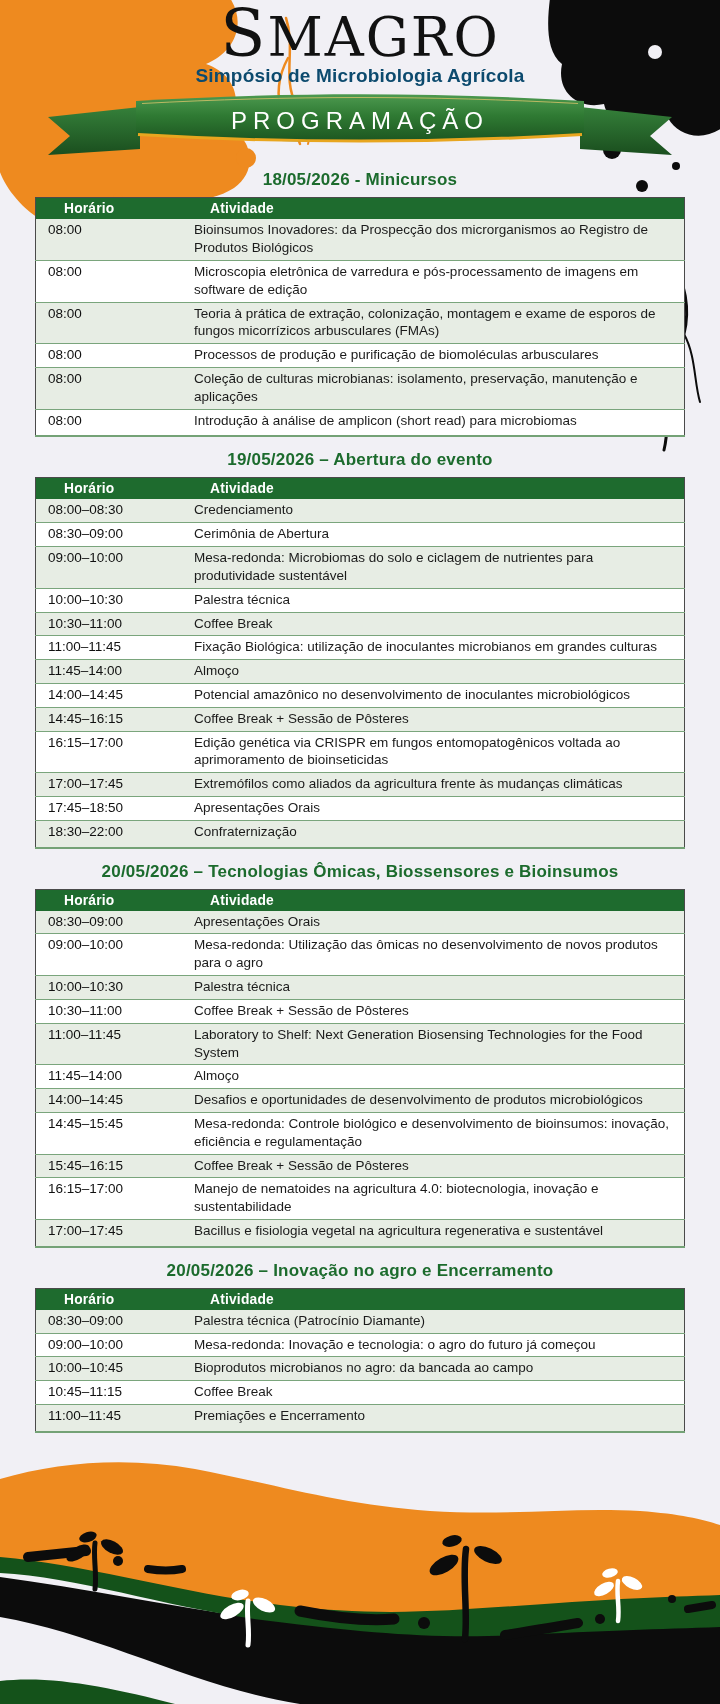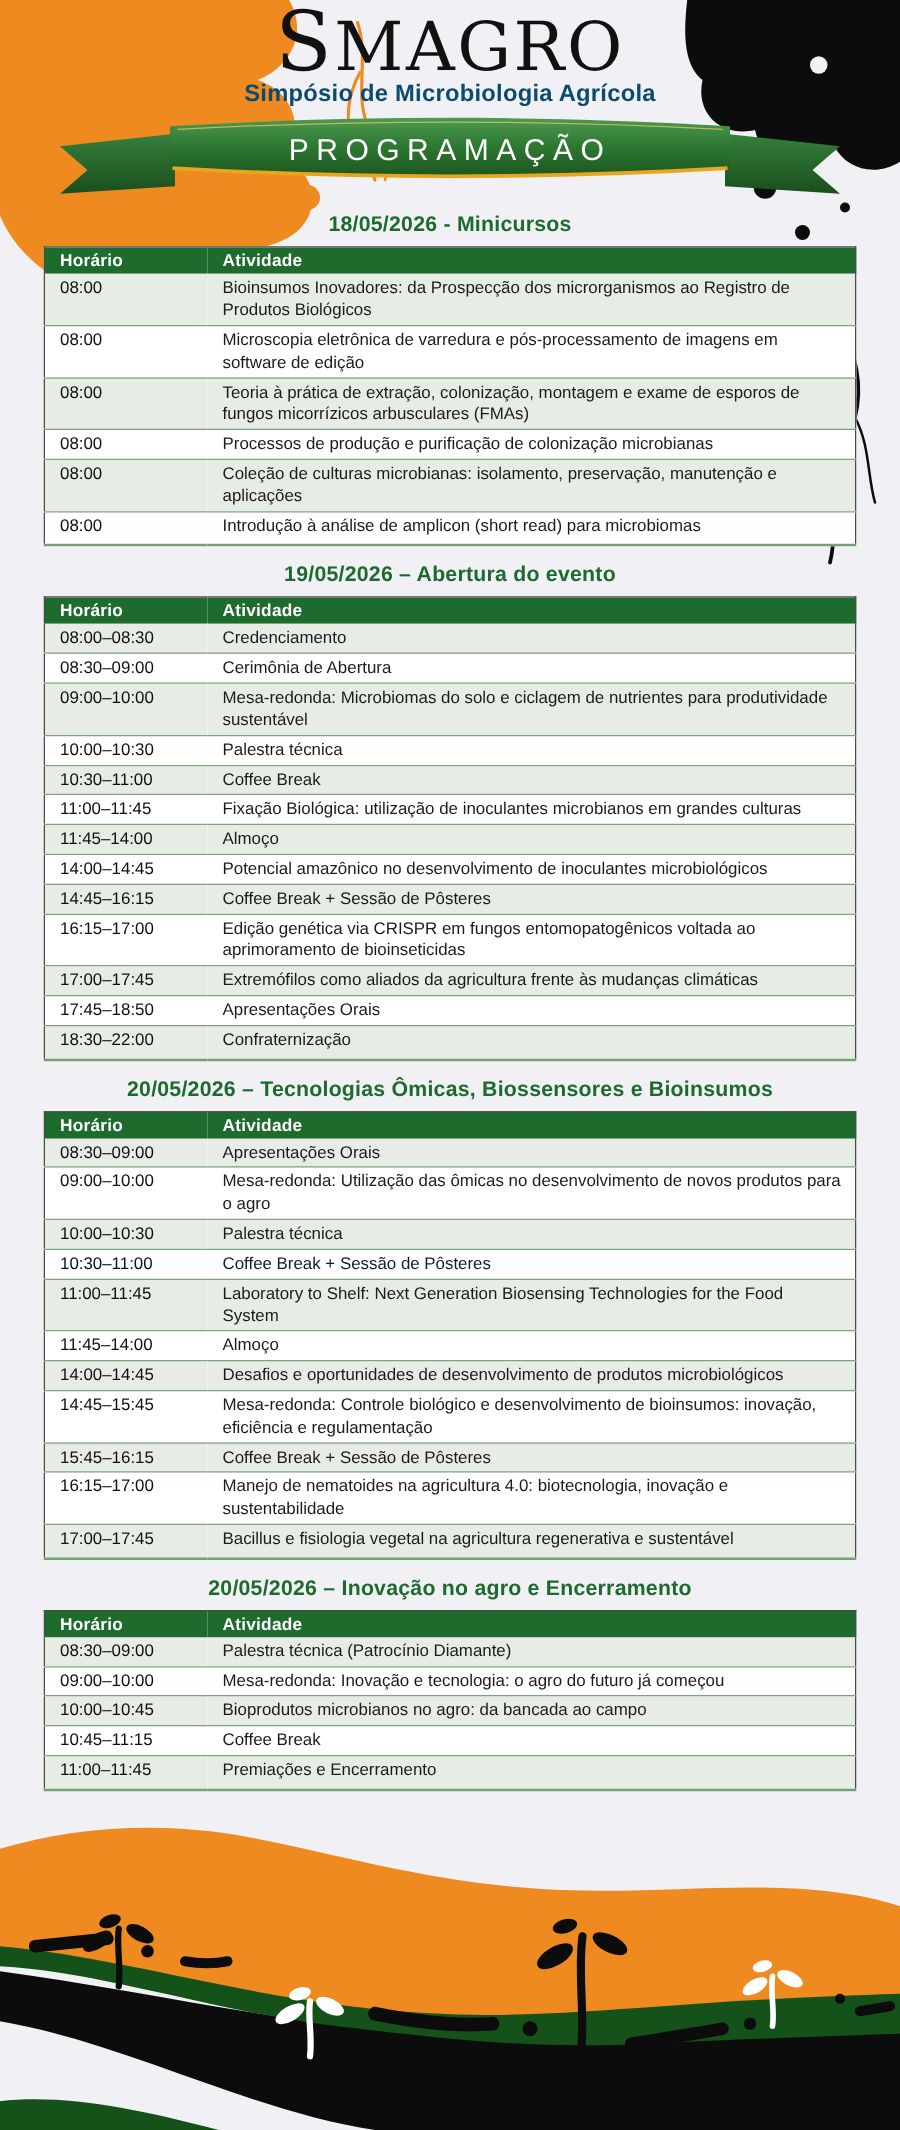--- a/index.html
+++ b/index.html
@@ -36,21 +36,21 @@
     text-align:center; color:#1c6b2d; font-size:17px; font-weight:700;
     margin:13px 0 7px 0; letter-spacing:.2px;
   }
   table.schedule{
     width:650px; margin:0 auto; border-collapse:collapse; background:#fff;
     border:1px solid #4a4a4a; border-bottom:2px solid #74a276;
     font-size:13.5px; table-layout:fixed;
   }
   table.schedule thead th{
     background:#1e6b2e; color:#fff; text-align:left; font-weight:700;
-    font-size:13.8px; padding:3px 10px 3px 12px; letter-spacing:.2px;
+    font-size:13.8px; padding:3px 10px 3px 28px; letter-spacing:.2px;
   }
   table.schedule th.col-time{width:108px;}
   table.schedule td{
     padding:2px 10px 3px 12px; vertical-align:top; line-height:1.32; color:#1b1b1b;
   }
   table.schedule tbody tr{background:#ffffff;}
   table.schedule tbody tr:nth-child(odd){background:#e7ede4;}
   table.schedule tbody tr + tr td{border-top:1px solid #7aa57c;}
   table.schedule td.time{font-weight:400; color:#101010; white-space:nowrap;}
   table.schedule tbody tr:last-child td{padding-bottom:6px;}
@@ -147,21 +147,21 @@
             <tr>
               <td class="time">08:00</td>
               <td>Microscopia eletrônica de varredura e pós-processamento de imagens em software de edição</td>
             </tr>
             <tr>
               <td class="time">08:00</td>
               <td>Teoria à prática de extração, colonização, montagem e exame de esporos de fungos micorrízicos arbusculares (FMAs)</td>
             </tr>
             <tr>
               <td class="time">08:00</td>
-              <td>Processos de produção e purificação de colonização microbianas</td>
+              <td>Processos de produção e purificação de biomoléculas arbusculares</td>
             </tr>
             <tr>
               <td class="time">08:00</td>
               <td>Coleção de culturas microbianas: isolamento, preservação, manutenção e aplicações</td>
             </tr>
             <tr>
               <td class="time">08:00</td>
               <td>Introdução à análise de amplicon (short read) para microbiomas</td>
             </tr>
           </tbody>

